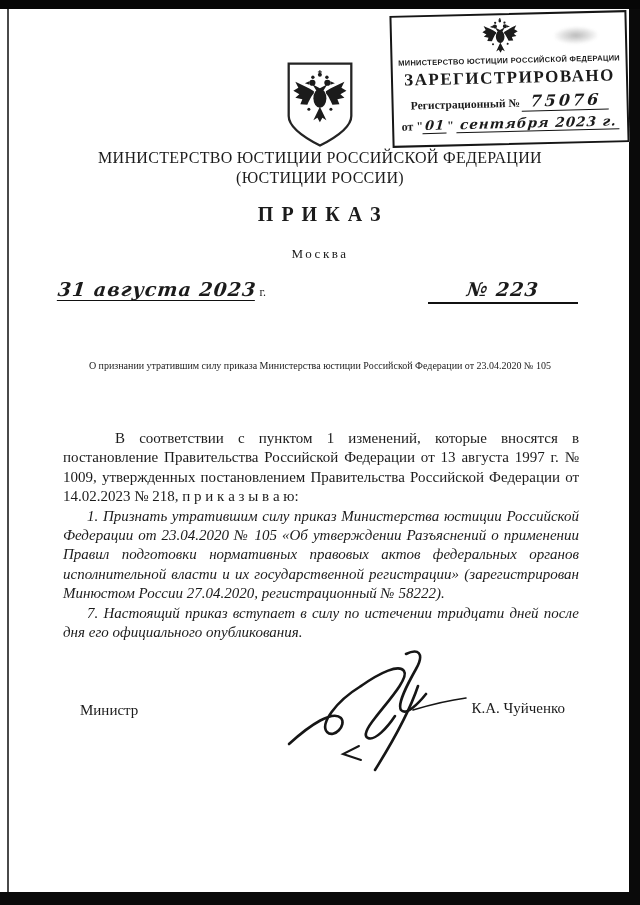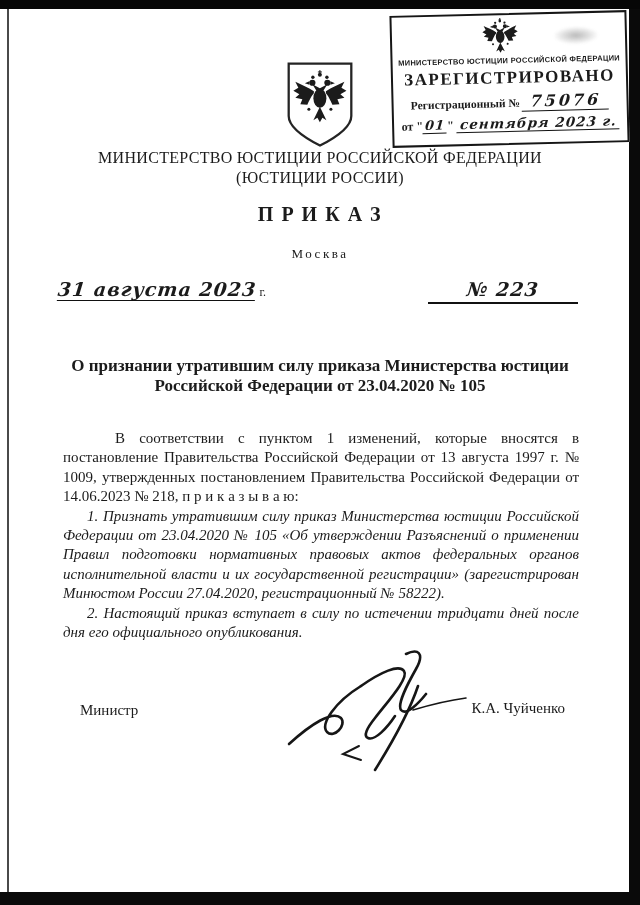--- a/index.html
+++ b/index.html
@@ -59,21 +59,21 @@
   .date-suffix { font-size:12px; margin-left:3px; }
   .num-right {
     position:absolute; left:428px; top:278px; width:150px; text-align:center;
     border-bottom:2px solid #111; padding-bottom:2px;
   }
   .num-right .hand { font-size:19px; }
 
   
   .subject {
     position:absolute; top:356px; left:70px; width:500px; text-align:center;
-    font-weight:bold; font-size:17px; line-height:19.5px;
+    font-weight:normal; font-size:10px; line-height:19.5px;
   }
 
   
   .body { position:absolute; left:63px; top:429px; width:516px; font-size:15px; line-height:19.4px; text-align:justify; }
   .body p { margin:0; }
   .body p.first    { text-indent:52px; }
   .body p.numbered { text-indent:24px;font-style:italic; }
 
   
   .sig-title { position:absolute; left:80px; top:702px; font-size:15px; }
@@ -146,23 +146,23 @@
   <div class="date-left">
     <span class="hand u">31 августа 2023</span><span class="date-suffix">г.</span>
   </div>
   <div class="num-right">
     <span class="hand">№ 223</span>
   </div>
 
   <div class="subject">О признании утратившим силу приказа Министерства юстиции Российской Федерации от 23.04.2020 № 105</div>
 
   <div class="body">
-    <p class="first">В соответствии с пунктом 1 изменений, которые вносятся в постановление Правительства Российской Федерации от 13 августа 1997 г. № 1009, утвержденных постановлением Правительства Российской Федерации от 14.06.2023 № 218, п р и к а з ы в а ю:</p>
+    <p class="first">В соответствии с пунктом 1 изменений, которые вносятся в постановление Правительства Российской Федерации от 13 августа 1997 г. № 1009, утвержденных постановлением Правительства Российской Федерации от 14.02.2023 № 218, п р и к а з ы в а ю:</p>
     <p class="numbered">1. Признать утратившим силу приказ Министерства юстиции Российской Федерации от 23.04.2020 № 105 «Об утверждении Разъяснений о применении Правил подготовки нормативных правовых актов федеральных органов исполнительной власти и их государственной регистрации» (зарегистрирован Минюстом России 27.04.2020, регистрационный № 58222).</p>
-    <p class="numbered">2. Настоящий приказ вступает в силу по истечении тридцати дней после дня его официального опубликования.</p>
+    <p class="numbered">7. Настоящий приказ вступает в силу по истечении тридцати дней после дня его официального опубликования.</p>
   </div>
 
   <div class="sig-title">Министр</div>
 
   <svg class="signature" viewBox="0 0 185 125" width="185" height="125">
     <g fill="none" stroke="#161616" stroke-width="2.6" stroke-linecap="round">
       <path d="M4,96 C26,76 48,62 56,70 C62,77 49,91 42,84 C35,76 50,54 76,38"></path>
       <path d="M76,38 C96,24 114,16 119,23 C124,30 104,52 90,70 C82,80 78,88 83,90 C90,93 102,80 110,68"></path>
       <path d="M121,6 C133,0 140,5 131,21 C122,37 112,56 116,62 C121,68 133,56 141,46"></path>
       <path d="M133,38 C123,68 105,98 90,122"></path>

